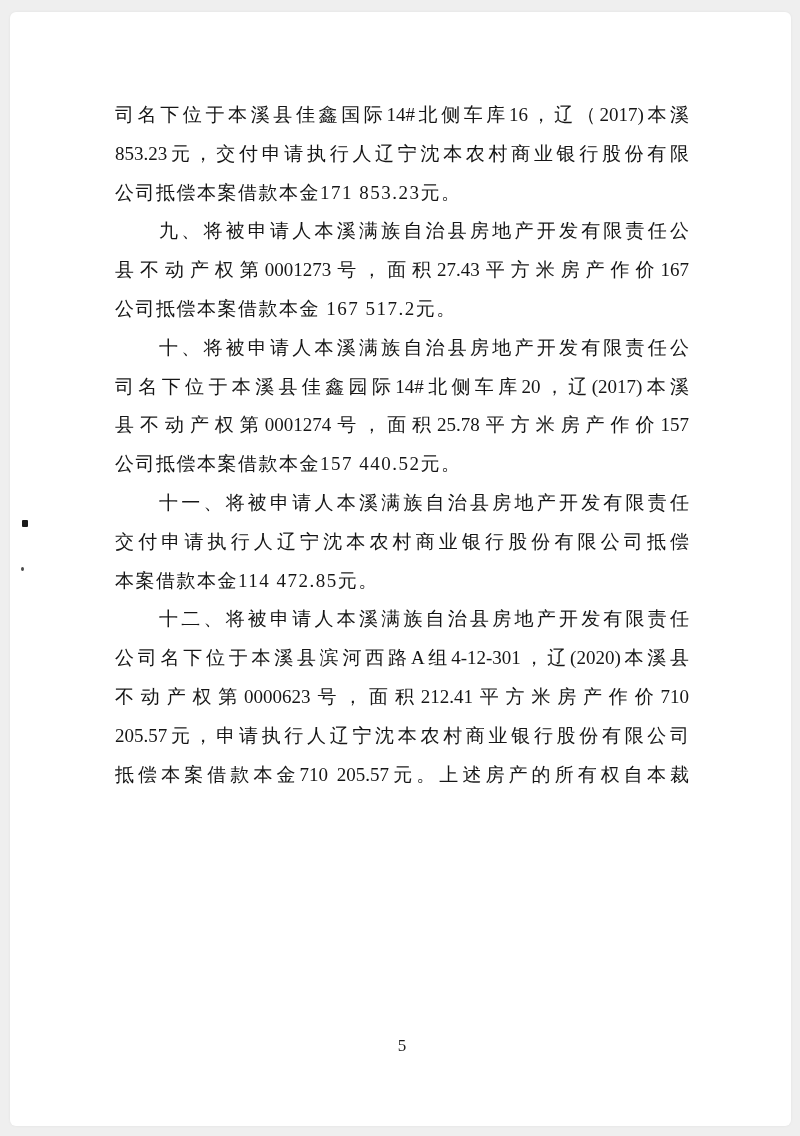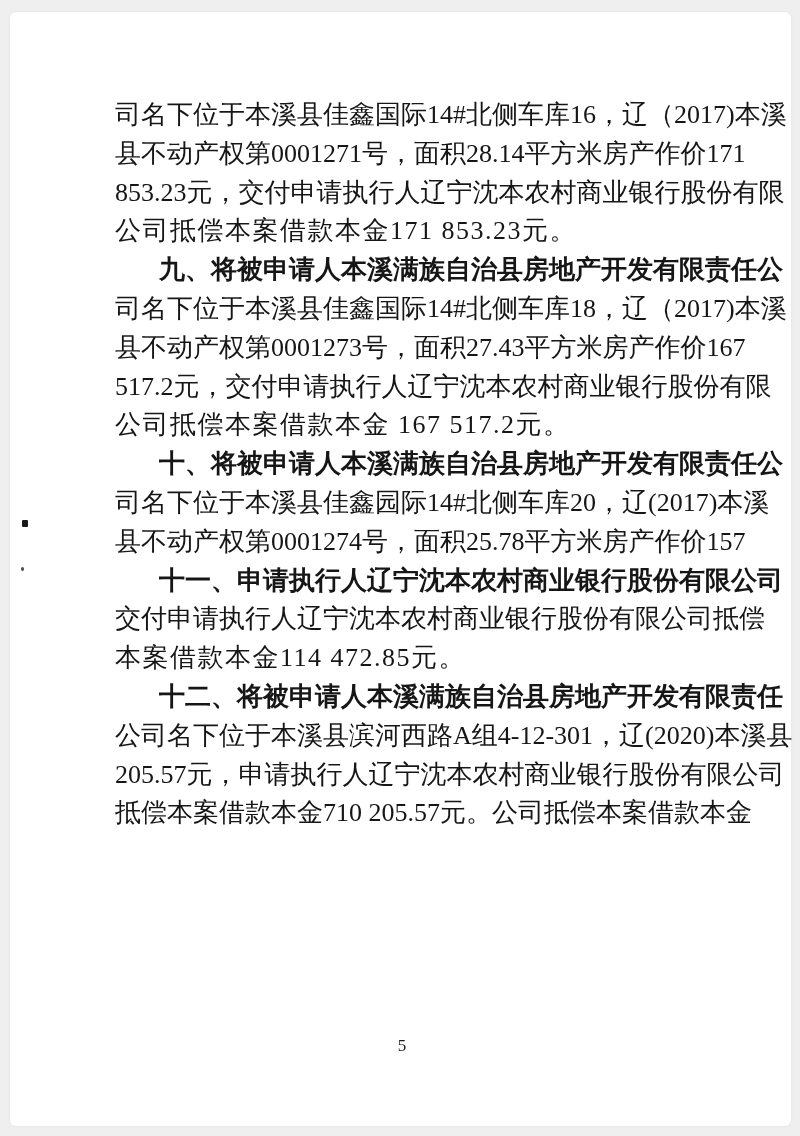--- a/index.html
+++ b/index.html
@@ -20,33 +20,32 @@
     background: #ffffff;
     border-radius: 6px;
     box-shadow: 0 0 3px rgba(0,0,0,0.06);
   }
   .text-block {
     position: absolute;
     left: 105px;
     top: 84px;
     width: 574px;
     color: #161616;
-    font-size: 26px;
+    font-size: 19px;
   }
   .line {
     height: 38.8px;
     line-height: 38.8px;
     text-align: justify;
     text-align-last: justify;
     white-space: nowrap;
     overflow: visible;
   }
   .line.indent {
     text-indent: 44px;
-    font-weight: bold;
   }
   .line.noj {
     text-align-last: left;
     letter-spacing: 1.5px;
   }
   .page-number {
     position: absolute;
     left: 105px;
     top: 1024px;
     width: 574px;
@@ -74,33 +73,32 @@
   }
 </style>
 </head>
 <body>
 
 <div class="page">
   <div class="margin-mark-1"></div>
   <div class="margin-mark-2"></div>
   <div class="text-block">
       <div class="line">司名下位于本溪县佳鑫国际14#北侧车库16，辽（2017)本溪</div>
-      <div class="line">县不动产权第0001271号，面积28.14平方米房产作价171</div>
       <div class="line">853.23元，交付申请执行人辽宁沈本农村商业银行股份有限</div>
       <div class="line noj">公司抵偿本案借款本金171 853.23元。</div>
       <div class="line indent">九、将被申请人本溪满族自治县房地产开发有限责任公</div>
-      <div class="line">司名下位于本溪县佳鑫国际14#北侧车库18，辽（2017)本溪</div>
       <div class="line">县不动产权第0001273号，面积27.43平方米房产作价167</div>
-      <div class="line">517.2元，交付申请执行人辽宁沈本农村商业银行股份有限</div>
       <div class="line noj">公司抵偿本案借款本金 167 517.2元。</div>
       <div class="line indent">十、将被申请人本溪满族自治县房地产开发有限责任公</div>
       <div class="line">司名下位于本溪县佳鑫园际14#北侧车库20，辽(2017)本溪</div>
       <div class="line">县不动产权第0001274号，面积25.78平方米房产作价157</div>
-      <div class="line indent">十一、申请执行人辽宁沈本农村商业银行股份有限公司</div>
+      <div class="line noj">公司抵偿本案借款本金157 440.52元。</div>
+      <div class="line indent">十一、将被申请人本溪满族自治县房地产开发有限责任</div>
       <div class="line">交付申请执行人辽宁沈本农村商业银行股份有限公司抵偿</div>
       <div class="line noj">本案借款本金114 472.85元。</div>
       <div class="line indent">十二、将被申请人本溪满族自治县房地产开发有限责任</div>
       <div class="line">公司名下位于本溪县滨河西路A组4-12-301，辽(2020)本溪县</div>
+      <div class="line">不动产权第0000623号，面积212.41平方米房产作价710</div>
       <div class="line">205.57元，申请执行人辽宁沈本农村商业银行股份有限公司</div>
-      <div class="line">抵偿本案借款本金710 205.57元。公司抵偿本案借款本金</div>
+      <div class="line">抵偿本案借款本金710 205.57元。上述房产的所有权自本裁</div>
     </div>
   <div class="page-number">5</div>
 </div>
 
 </body></html>

